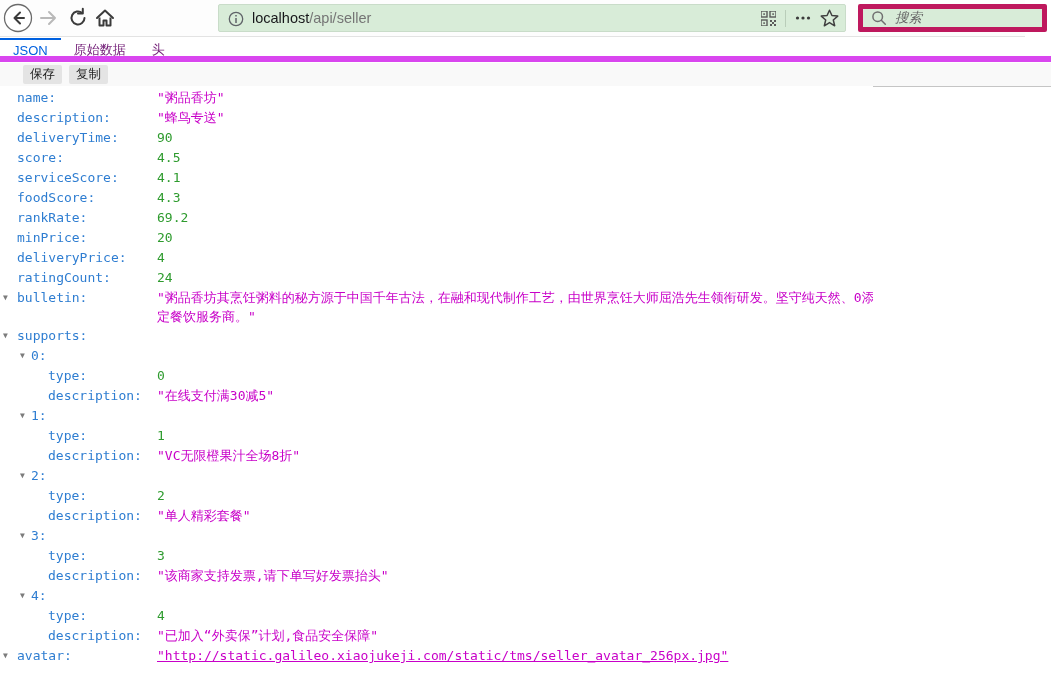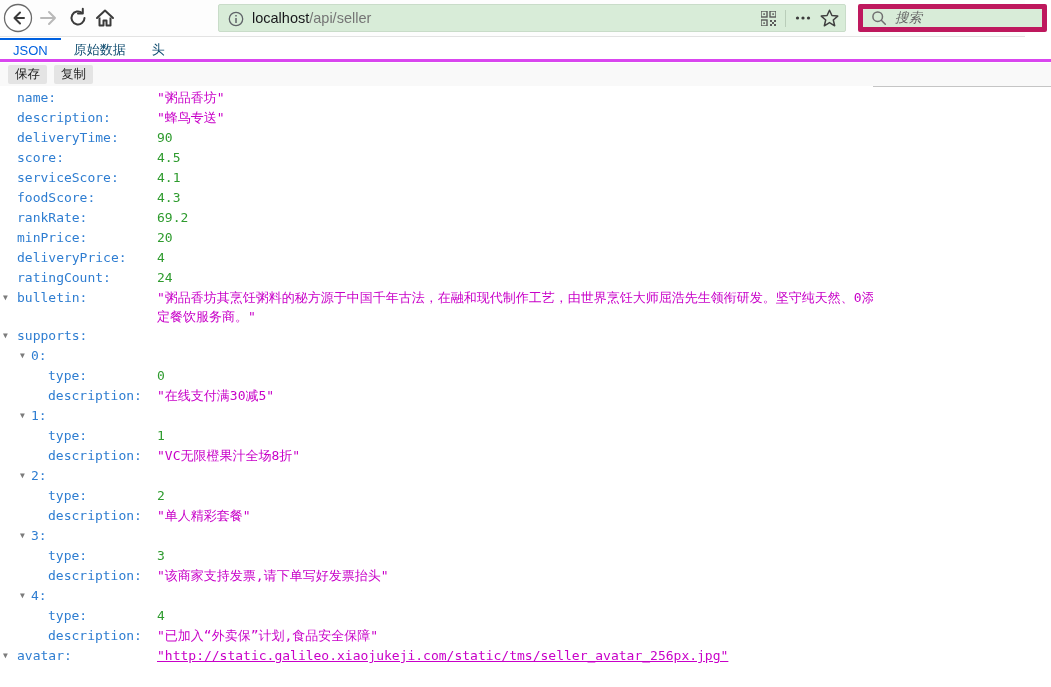--- a/index.html
+++ b/index.html
@@ -21,31 +21,31 @@
   .urlbar-right { position:absolute; right:6px; top:0; height:26px; display:flex;
                   align-items:center; gap:9px; }
   .vsep { width:1px; height:17px; background:#b9cdb9; }
   .searchbox { position:absolute; left:858px; top:4px; width:189px; height:28px;
                background:var(--urlbar-bg); border:5px solid #be185d; border-radius:2px;
                display:flex; align-items:center; }
   .search-ph { font-style:italic; color:#666; font-size:13.5px; margin-left:8px; }
 
   
   .viewtabs { position:absolute; left:0; top:38px; width:1051px; height:24px;
-              background:#fff; border-bottom:3px solid #d946ef; display:flex; }
+              background:#fff; border-bottom:6px solid #d946ef; display:flex; }
   .vtab { position:relative; height:24px; padding:0 13px; display:flex; align-items:center;
-          font-size:13px; color:#0c4a6e; cursor:pointer; }
+          font-size:13px; color:#701a75; cursor:pointer; }
   .vtab.active { color:var(--tab-active); }
   .vtab.active::before { content:""; position:absolute; left:0; top:0; right:0;
                          height:2px; background:var(--tab-active); }
 
   
   .actionbar { position:absolute; left:0; top:63px; width:1051px; height:24px;
                background:#f9f9f9; border-bottom:1px solid #c5c5c5;
-               display:flex; align-items:center; gap:7px; padding-left:8px; }
+               display:flex; align-items:center; gap:7px; padding-left:23px; }
   .abtn { background:#e4e4e4; border:none; border-radius:2px; font-size:12.5px;
           color:#1b1b1b; padding:2px 7px; height:19px; line-height:15px;
           font-family:"Liberation Sans",sans-serif; cursor:pointer; }
 
   
   .json-pane { position:absolute; left:0; top:86px; width:873px; height:599px;
                background:#fff; overflow:hidden; padding-top:2px;
                font-family:"DejaVu Sans Mono","Liberation Mono",monospace; font-size:13px; }
   .jrow { position:relative; height:20px; line-height:20px; white-space:nowrap; }
   .jrow.multiline { height:38px; }

